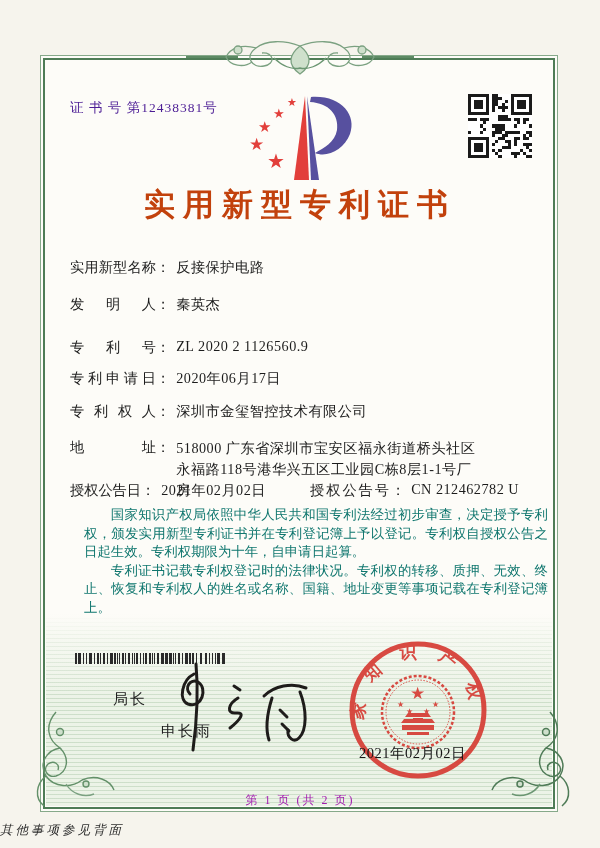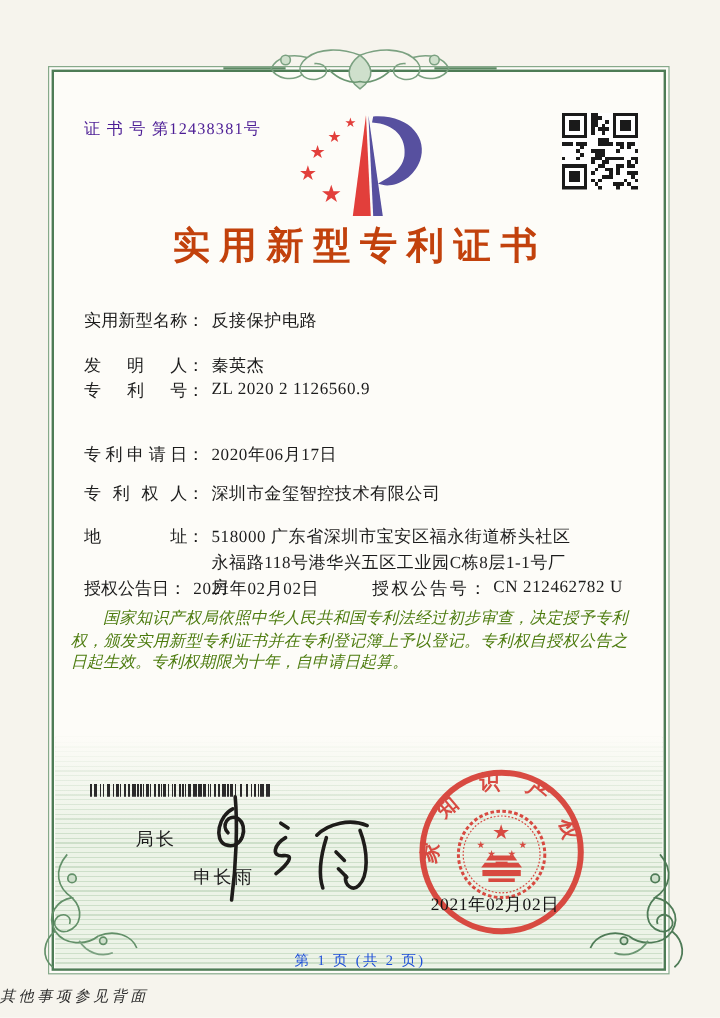--- a/index.html
+++ b/index.html
@@ -41,37 +41,37 @@
   .lbl {
     display:inline-block; width:86px; vertical-align:top;
     text-align:justify; text-align-last:justify;
   }
   .colon { display:inline-block; vertical-align:top; }
   .val { display:inline-block; vertical-align:top; margin-left:6px; letter-spacing:0.5px; }
   .val-wrap { white-space:normal; width:302px; line-height:21px; }
   .grant-right { position:absolute; left:240px; top:0; white-space:nowrap; }
   .grant-right .lbl2 { letter-spacing:2px; }
   .paras {
-    position:absolute; left:59px; top:506px; width:464px;
-    font-style:italic; font-size:13.4px; line-height:18.6px;
-    text-align:justify; color:#4d7c0f;
+    position:absolute; left:84px; top:506px; width:464px;
+    font-size:13.4px; line-height:18.6px;
+    text-align:justify; color:#0f766e;
   }
   .paras p { text-indent:2em; }
   .barcode { position:absolute; left:75px; top:653px; }
   .official-title { position:absolute; left:113px; top:690px; font-size:15px; letter-spacing:2px; }
   .official-name  { position:absolute; left:113px; top:722px; font-size:15px; letter-spacing:2px;margin-left:48px; }
   .signature { position:absolute; left:172px; top:658px; }
   .seal { position:absolute; left:345px; top:637px; }
   .seal-date {
     position:absolute; left:359px; top:744px; font-size:14.5px;
     color:#151515; letter-spacing:0.5px; white-space:nowrap;
   }
   .page-no {
     position:absolute; left:0; top:792px; width:100%;
-    text-align:center; font-size:12px; letter-spacing:2px; color:#1d4ed8;
+    text-align:center; font-size:12px; letter-spacing:2px; color:#a21caf;
   }
   .back-note {
     position:absolute; left:0; top:822px; width:100%;
     font-size:12.5px; font-style:italic;
     letter-spacing:3px; color:#2e2e2e;
   }
   .ornament-top { position:absolute; left:186px; top:38px; }
   .ornament-bl { position:absolute; left:26px; top:710px; }
   .ornament-br { position:absolute; left:486px; top:710px; }
 </style>
@@ -250,21 +250,21 @@
 
 <div class="title">实用新型专利证书</div>
 
 <div class="fields">
   <div class="row" style="top:0px">
     <span class="lbl">实用新型名称</span><span class="colon">：</span><span class="val">反接保护电路</span>
   </div>
   <div class="row" style="top:37px">
     <span class="lbl">发明人</span><span class="colon">：</span><span class="val">秦英杰</span>
   </div>
-  <div class="row" style="top:58px">
+  <div class="row" style="top:80px">
     <span class="lbl">专利号</span><span class="colon">：</span><span class="val">ZL 2020 2 1126560.9</span>
   </div>
   <div class="row" style="top:111px">
     <span class="lbl">专利申请日</span><span class="colon">：</span><span class="val">2020年06月17日</span>
   </div>
   <div class="row" style="top:144px">
     <span class="lbl">专利权人</span><span class="colon">：</span><span class="val">深圳市金玺智控技术有限公司</span>
   </div>
   <div class="row" style="top:180px">
     <span class="lbl">地址</span><span class="colon">：</span><span class="val val-wrap">518000 广东省深圳市宝安区福永街道桥头社区永福路118号港华兴五区工业园C栋8层1-1号厂房</span>
@@ -272,20 +272,21 @@
   <div class="row" style="top:223px">
     <span class="lbl2">授权公告日</span><span>：</span><span class="val">2021年02月02日</span>
     <span class="grant-right">
       <span class="lbl2">授权公告号</span><span>：</span><span class="val">CN 212462782 U</span>
     </span>
   </div>
 </div>
 
 <div class="paras">
   <p>国家知识产权局依照中华人民共和国专利法经过初步审查，决定授予专利权，颁发实用新型专利证书并在专利登记簿上予以登记。专利权自授权公告之日起生效。专利权期限为十年，自申请日起算。</p>
+  <p>专利证书记载专利权登记时的法律状况。专利权的转移、质押、无效、终止、恢复和专利权人的姓名或名称、国籍、地址变更等事项记载在专利登记簿上。</p>
 </div>
 
 <svg class="barcode" id="barcode" width="156" height="11" viewBox="0 0 156 11" shape-rendering="crispEdges">
     <rect x="0" y="0" width="2" height="11" fill="#2a2a2a"></rect>
     <rect x="3" y="0" width="3" height="11" fill="#2a2a2a"></rect>
     <rect x="8" y="0" width="1" height="11" fill="#2a2a2a"></rect>
     <rect x="11" y="0" width="1" height="11" fill="#2a2a2a"></rect>
     <rect x="14" y="0" width="3" height="11" fill="#2a2a2a"></rect>
     <rect x="19" y="0" width="1" height="11" fill="#2a2a2a"></rect>
     <rect x="22" y="0" width="2" height="11" fill="#2a2a2a"></rect>

